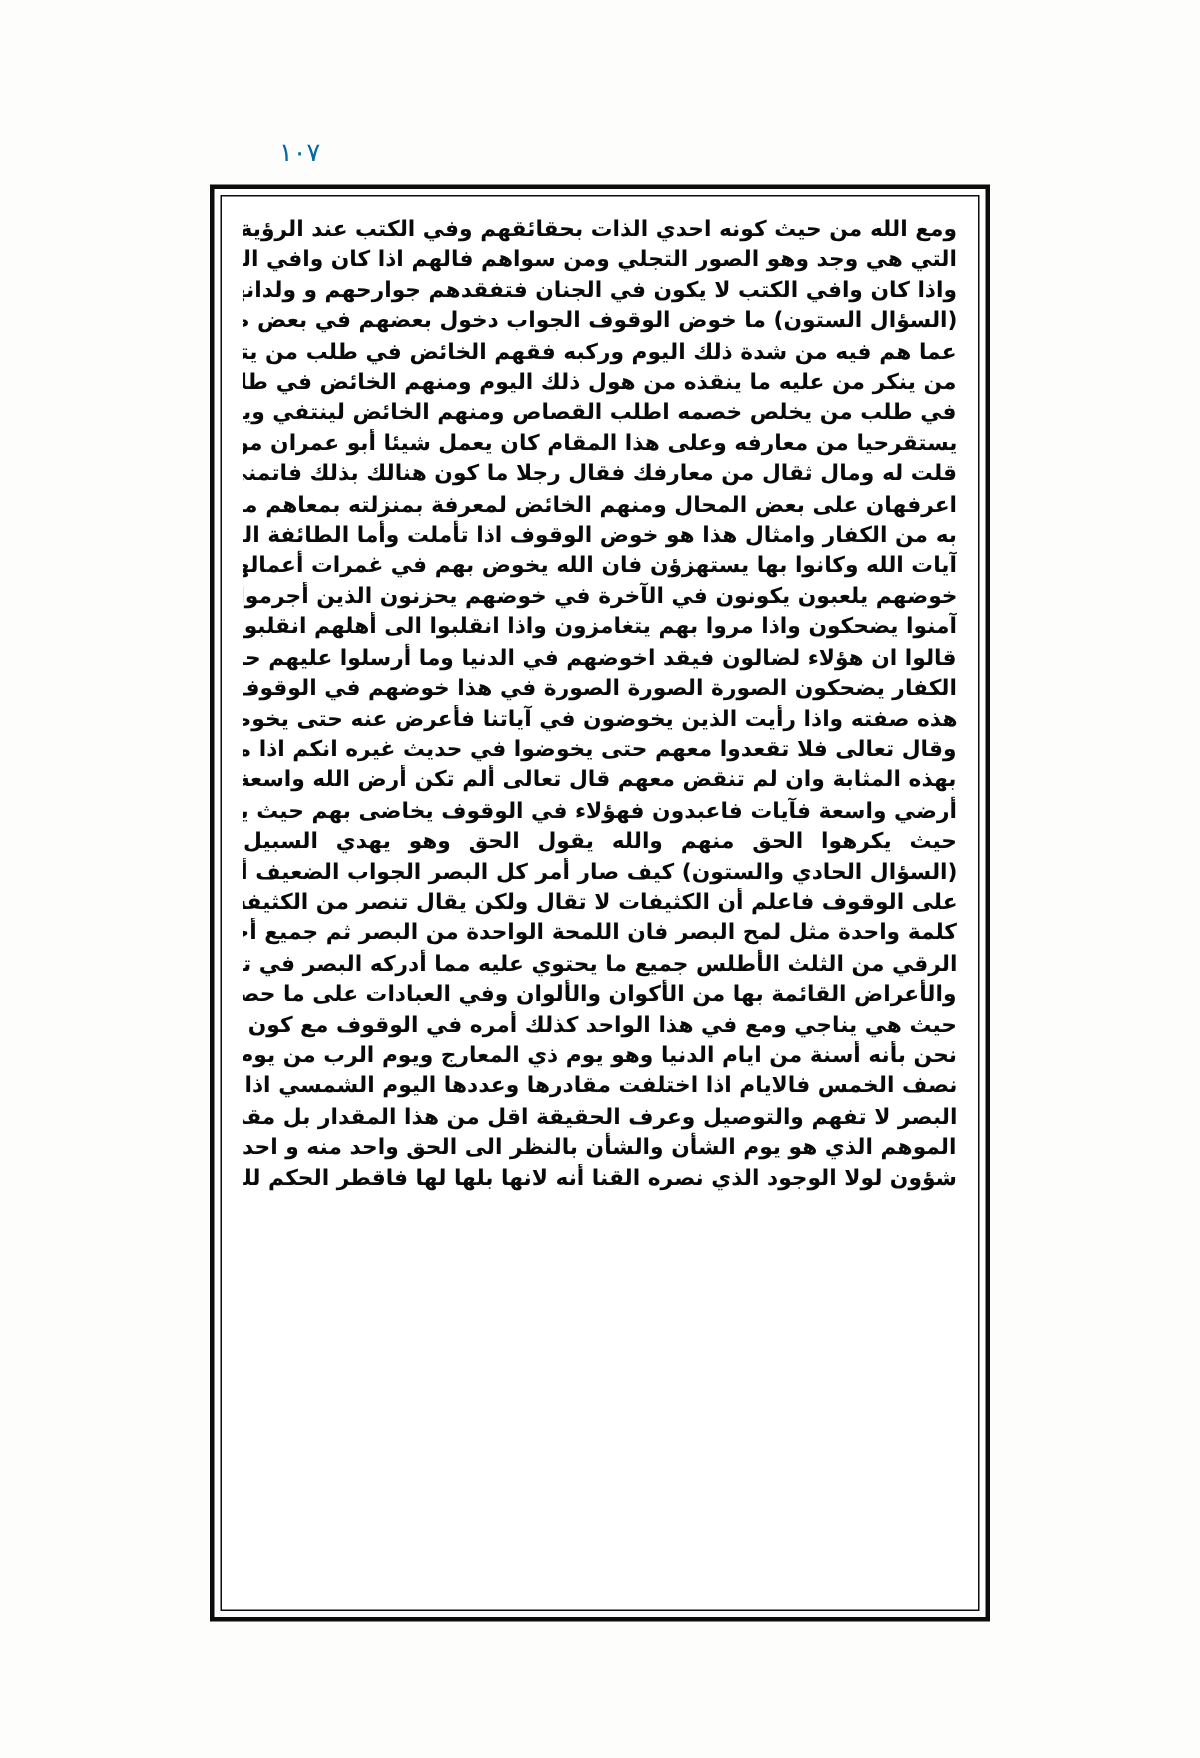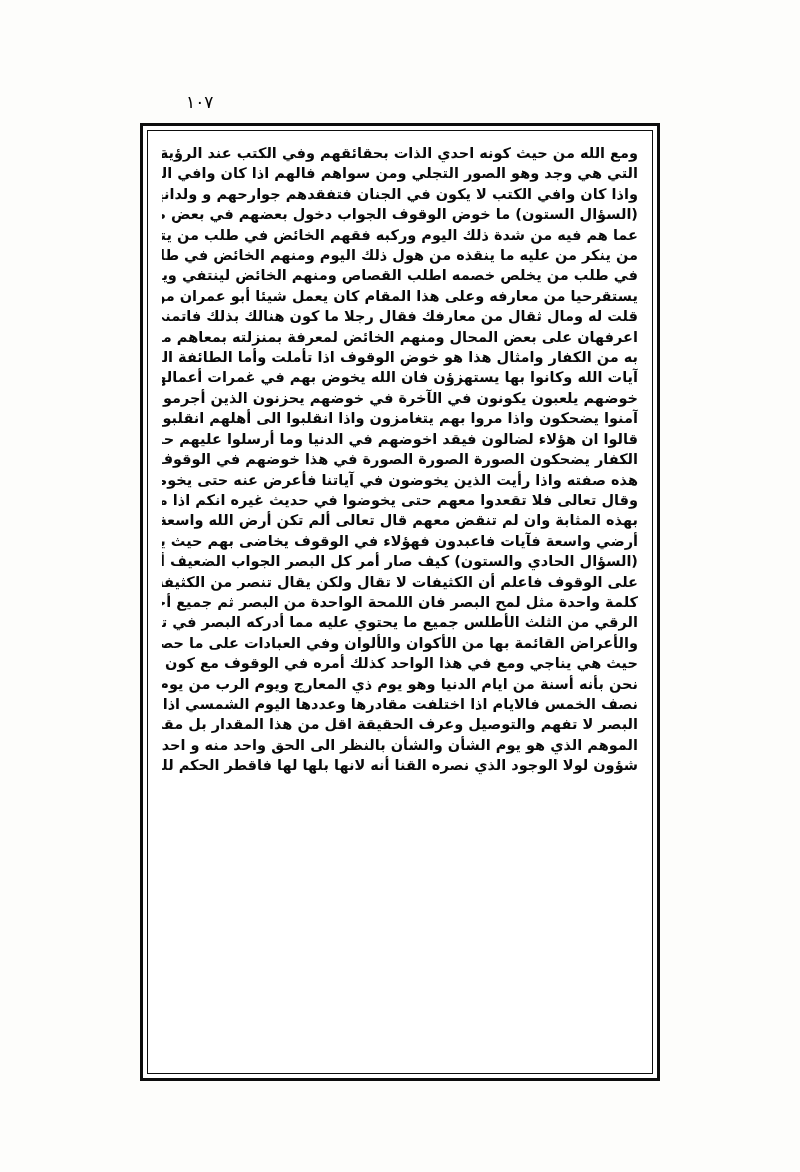--- a/index.html
+++ b/index.html
@@ -23,21 +23,21 @@
     background: #fdfdfb;
   }
 
   
   .folio {
     position: absolute;
     left: 186px;
     top: 92px;
     font-family: "DejaVu Sans", sans-serif;
     font-size: 17px;
-    color: #000000;
+    color: #0369a1;
     letter-spacing: 1px;
     direction: rtl;
   }
 
   
   .frame-outer {
     position: absolute;
     left: 140px;
     top: 123px;
     width: 520px;
@@ -120,20 +120,21 @@
           <div class="line">به من الكفار وامثال هذا هو خوض الوقوف اذا تأملت وأما الطائفة التي كانت تخوض في</div>
           <div class="line">آيات الله وكانوا بها يستهزؤن فان الله يخوض بهم في غمرات أعمالهم كما كانوا في الدنيا في</div>
           <div class="line">خوضهم يلعبون يكونون في الآخرة في خوضهم يحزنون الذين أجرموا كانوا من الذين</div>
           <div class="line">آمنوا يضحكون واذا مروا بهم يتغامزون واذا انقلبوا الى أهلهم انقلبوا فكهين واذا رأوهم</div>
           <div class="line">قالوا ان هؤلاء لضالون فيقد اخوضهم في الدنيا وما أرسلوا عليهم حافظين فاليوم الذين آمنوا من</div>
           <div class="line">الكفار يضحكون الصورة الصورة الصورة في هذا خوضهم في الوقوف قال تعالى وذر منا وعذروا عن</div>
           <div class="line">هذه صفته واذا رأيت الذين يخوضون في آياتنا فأعرض عنه حتى يخوضوا في حديث غيره</div>
           <div class="line">وقال تعالى فلا تقعدوا معهم حتى يخوضوا في حديث غيره انكم اذا مثلهم اذا أقمت معهم وهم</div>
           <div class="line">بهذه المثابة وان لم تنقض معهم قال تعالى ألم تكن أرض الله واسعة تهاجروا فيها عبادي ان</div>
           <div class="line">أرضي واسعة فآيات فاعبدون فهؤلاء في الوقوف يخاضى بهم حيث يكرهون كما خاضوا هنا</div>
+          <div class="line">حيث يكرهوا الحق منهم والله يقول الحق وهو يهدي السبيل</div>
           <div class="line section">(السؤال الحادي والستون) كيف صار أمر كل البصر الجواب الضعيف أمره يعود</div>
           <div class="line">على الوقوف فاعلم أن الكثيفات لا تقال ولكن يقال تنصر من الكثيفة فان أمره واحد وأي</div>
           <div class="line">كلمة واحدة مثل لمح البصر فان اللمحة الواحدة من البصر ثم جميع أحكام المرئيات من حيث</div>
           <div class="line">الرقي من الثلث الأطلس جميع ما يحتوي عليه مما أدركه البصر في تلك اللمحة من الذوات</div>
           <div class="line">والأعراض القائمة بها من الأكوان والألوان وفي العبادات على ما حصل وانطلق كله مصل من</div>
           <div class="line">حيث هي يناجي ومع في هذا الواحد كذلك أمره في الوقوف مع كون ذلك بالقدار الزماني</div>
           <div class="line">نحن بأنه أسنة من ايام الدنيا وهو يوم ذي المعارج ويوم الرب من يوم ذي المعارج مثل نصف</div>
           <div class="line">نصف الخمس فالايام اذا اختلفت مقادرها وعددها اليوم الشمسي اذا احرى الله منه لمح</div>
           <div class="line">البصر لا تفهم والتوصيل وعرف الحقيقة اقل من هذا المقدار بل مقداره الزمان القرب</div>
           <div class="line">الموهم الذي هو يوم الشأن والشأن بالنظر الى الحق واحد منه و احد والنظر الى قوابل العالم كله</div>

